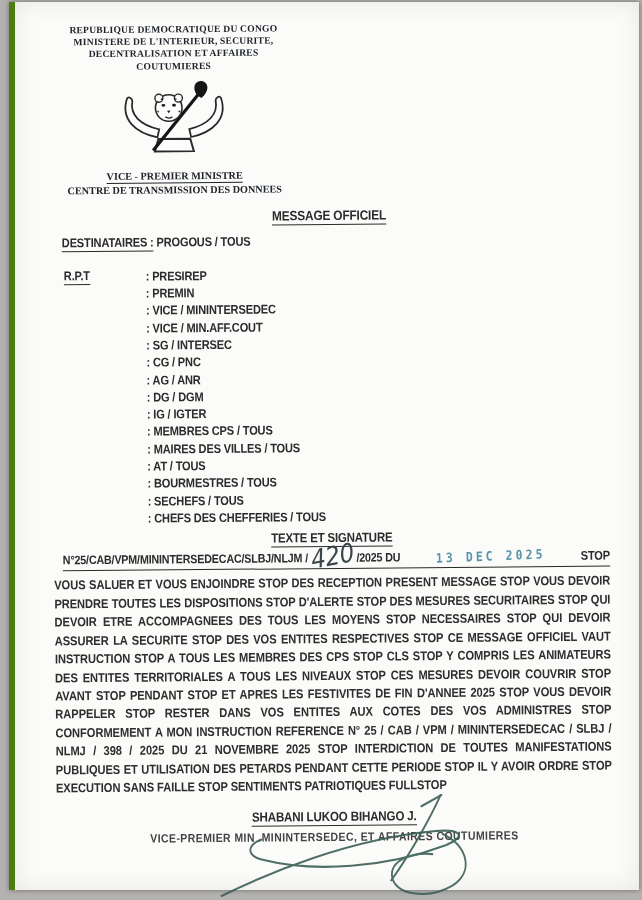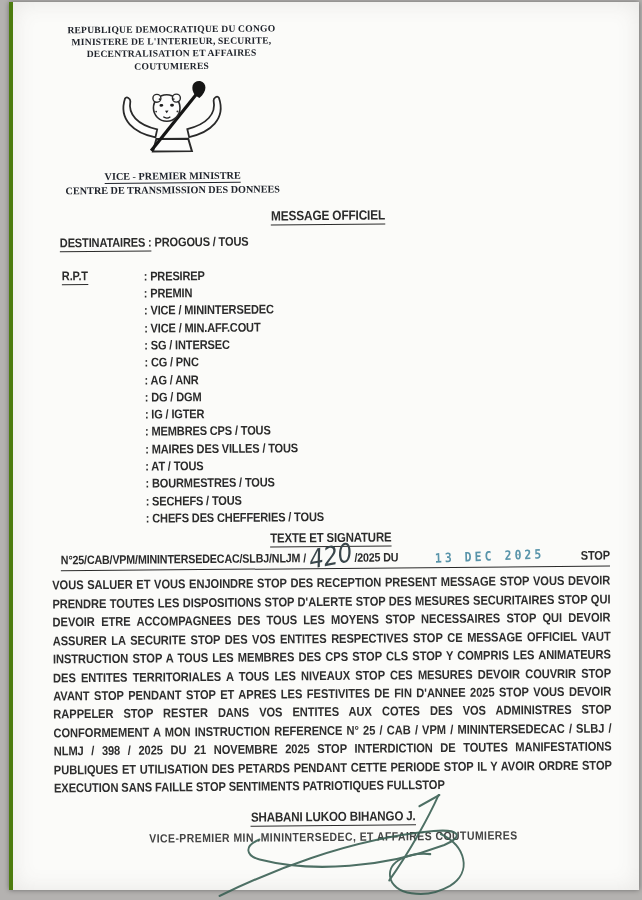--- a/index.html
+++ b/index.html
@@ -6,21 +6,21 @@
   body{
     width:642px;height:900px;
     background:#b4b2b0;
     font-family:"Liberation Sans",sans-serif;
     overflow:hidden;position:relative;
   }
   .paper{
     position:absolute;left:9px;top:2px;right:3px;bottom:10px;
     background:#fbfbf9;
     box-shadow:inset 0 0 22px rgba(90,85,80,.12), 0 0 5px rgba(0,0,0,.4);
-    border-left:4px solid #4d7c0f;
+    border-left:6px solid #4d7c0f;
   }
   .tilt{
     position:absolute;inset:0;
     transform:rotate(-0.5deg);
     transform-origin:50% 50%;
     padding:20px 30px 0 38px;
     box-sizing:border-box;
     color:#262626;
   }
   

